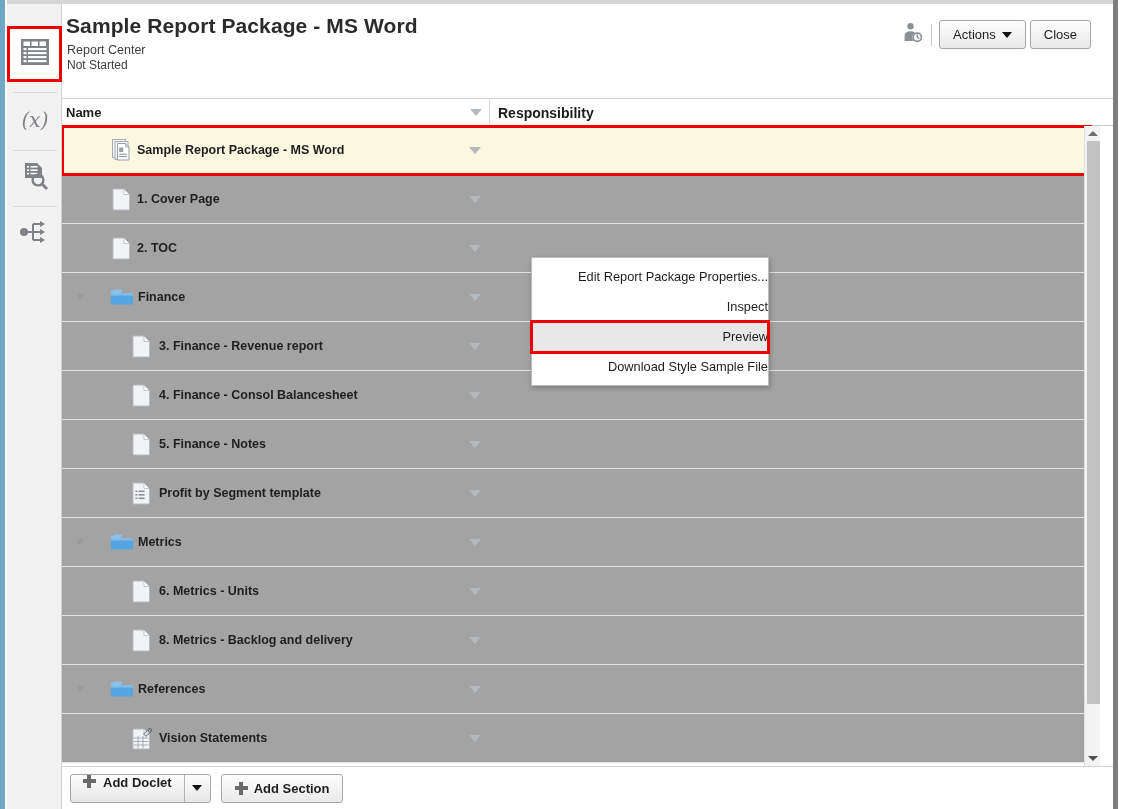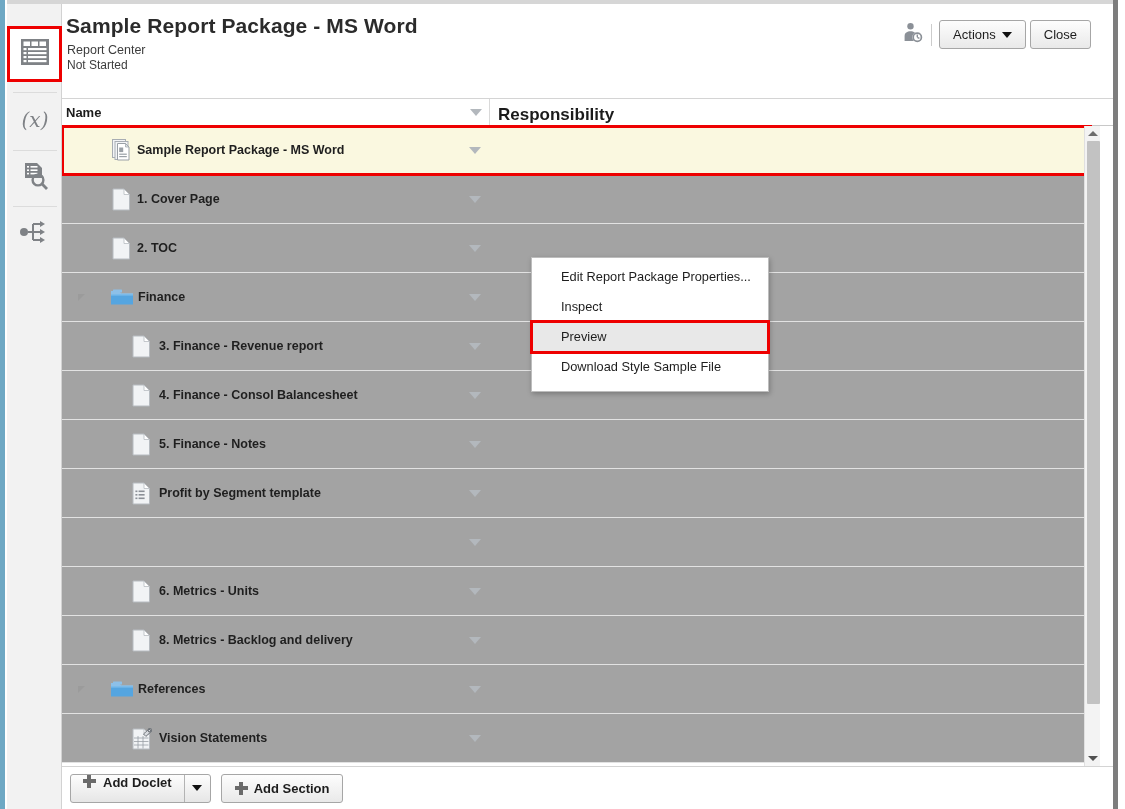--- a/index.html
+++ b/index.html
@@ -123,21 +123,21 @@
     height: 27px;
     background: #ffffff;
     border-bottom: 1px solid #c8c8c8;
   }
   .col-head .ch-name {
     position: absolute; left: 4px; top: 6px;
     font-size: 13px; font-weight: bold; color: #1b1b1b;
   }
   .col-head .ch-resp {
     position: absolute; left: 436px; top: 6px;
-    font-size: 17px; font-weight: bold; color: #1b1b1b;
+    font-size: 14px; font-weight: bold; color: #1b1b1b;
   }
   .col-head .ch-sort {
     position: absolute; left: 408px; top: 10px;
   }
   .col-divider {
     position: absolute; left: 427px; top: 0;
     width: 1px; height: 100%;
     background: #d9d9d9;
   }
   .tri-dn {
@@ -197,21 +197,22 @@
   }
 
   
   .ctx-menu {
     position: absolute; left: 469px; top: 158px;
     width: 238px;
     background: #ffffff;
     border: 1px solid #bdbdbd;
     box-shadow: 1px 2px 5px rgba(0,0,0,0.25);
     z-index: 50;
-    padding: 4px 0 9px 0;
+    padding: 4px 0 3px 0;
+    text-align: right;
   }
   .ctx-item {
     height: 30px; line-height: 30px;
     padding-left: 29px;
     font-size: 12.8px; color: #1e1e1e;
     cursor: pointer; white-space: nowrap;
   }
   .ctx-item.hl {
     background: #e8e8e8;
     outline: 3px solid #ee0000;
@@ -513,20 +514,32 @@
                 <rect x="3.4" y="15.5" width="2" height="1.6" fill="#8b9097"></rect>
                 <rect x="6.6" y="15.5" width="6" height="1.6" fill="#8b9097"></rect>
               </svg>
             </div>
             <div class="node-label" style="left: 97px;">Profit by Segment template</div>
           </div>
           <div class="row-menu-arrow tri-dn"></div>
           <div class="cell-resp"></div>
         </div>
         <div class="row">
+          <div class="cell-name">
+            <div class="expander" style="left: 16px;"></div>
+            <div class="node-icon" style="left: 48px;">
+              <svg aria-hidden="true" width="24" height="19" viewBox="0 0 24 19">
+                <path d="M1 3 h8 l2 2.2 h12 v2 h-22 z" fill="#8dc0e8"></path>
+                <rect x="3" y="1.5" width="9" height="3" rx="0.6" fill="#8dc0e8"></rect>
+                <path d="M1 6 h22 v10.5 h-22 z" fill="#55a5e0"></path>
+                <path d="M1 6 h22 v1.6 h-22 z" fill="#7bbbea"></path>
+              </svg>
+            </div>
+            <div class="node-label" style="left: 76px;">Metrics</div>
+          </div>
           <div class="row-menu-arrow tri-dn"></div>
           <div class="cell-resp"></div>
         </div>
         <div class="row">
           <div class="cell-name">
             <div class="node-icon" style="left: 70px;">
               <svg aria-hidden="true" width="19" height="23" viewBox="0 0 19 23">
                 <path d="M1 1 h11 l5.5 5.5 v15.5 h-16.5 z" fill="#f1f3f5" stroke="#b6bbc0"></path>
                 <path d="M12 1 v5.5 h5.5 z" fill="#ffffff" stroke="#b6bbc0" stroke-width="0.8"></path>
               </svg>

